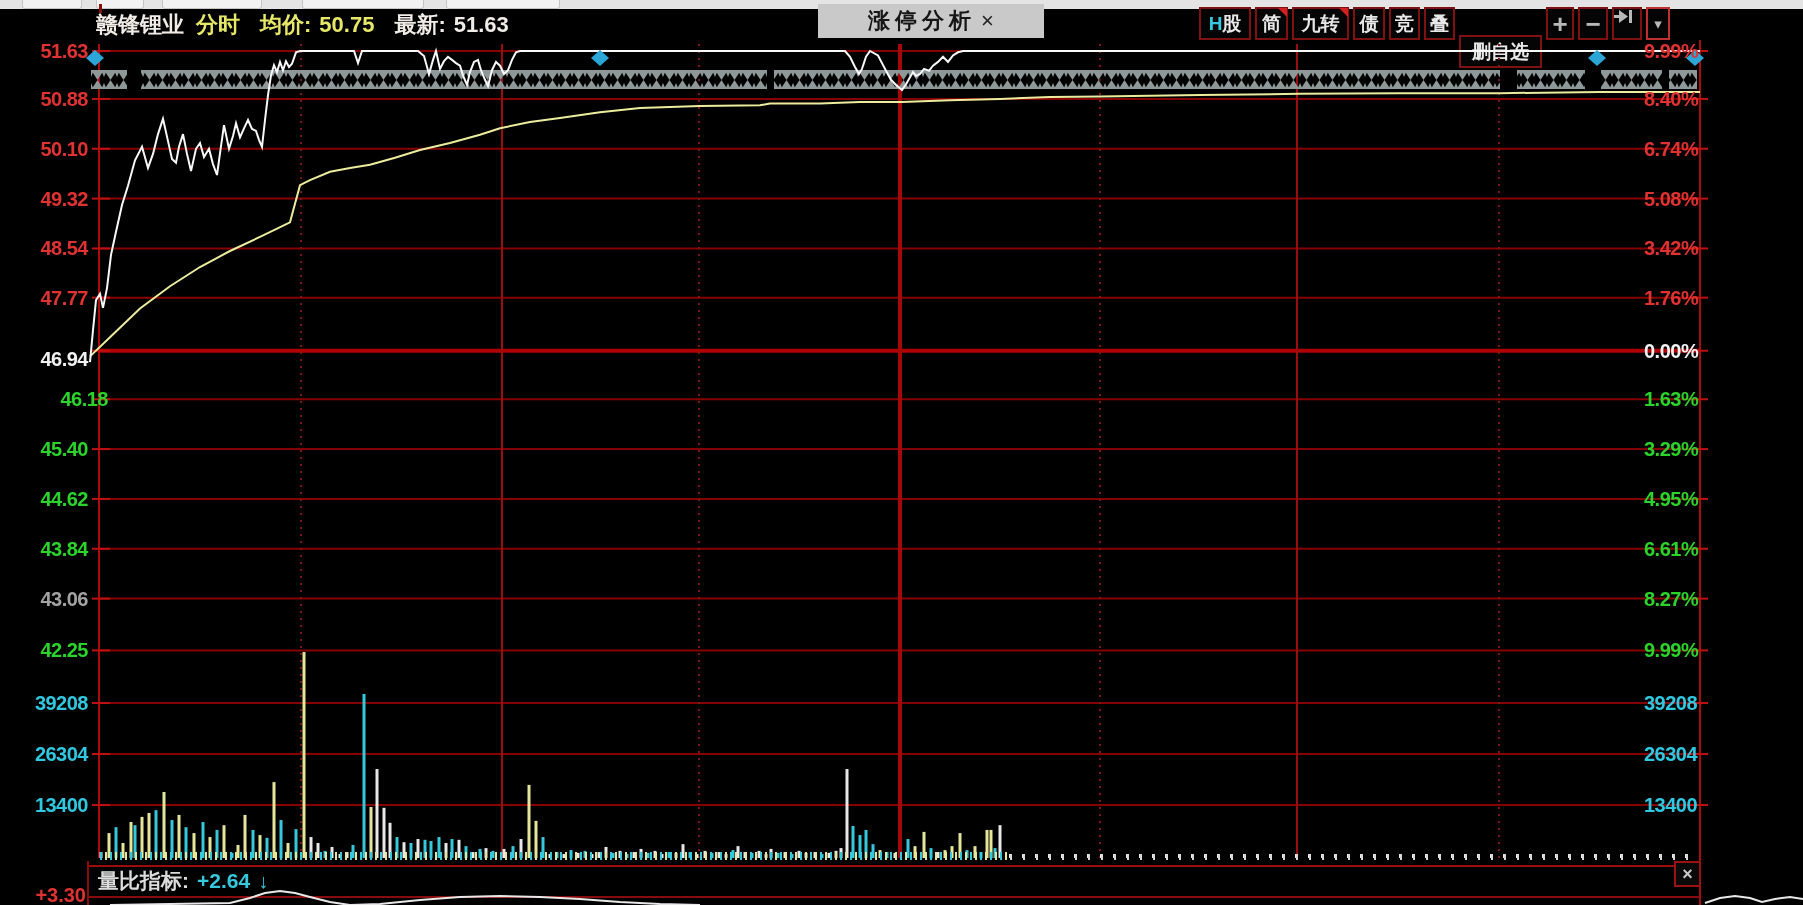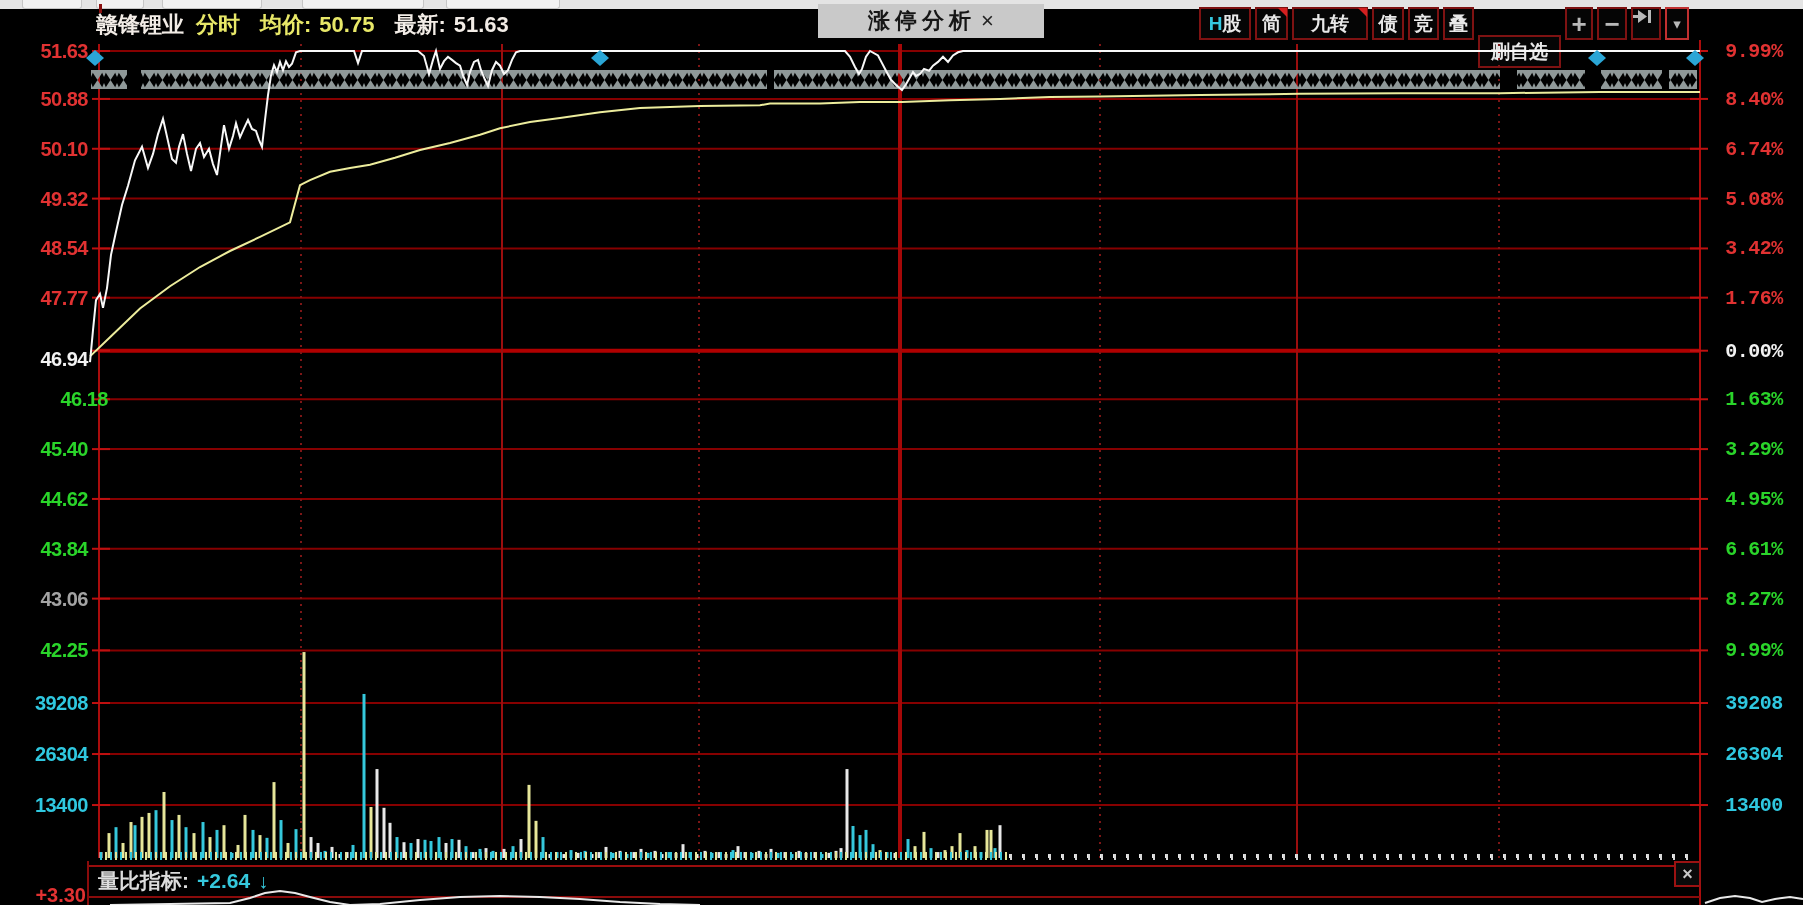--- a/index.html
+++ b/index.html
@@ -25,21 +25,21 @@
           color:#e8e8e8;font-size:19px;font-weight:700;display:flex;align-items:center;justify-content:center;
           white-space:nowrap;}
   .tb-btn .accent{color:#35c8e0;}
   .tb-btn .corner{position:absolute;top:-1px;right:-1px;width:0;height:0;
                   border-left:9px solid transparent;border-top:9px solid #d42020;}
   .tb-glyph{color:#b8b8b8;font-size:26px;font-weight:700;line-height:1;}
   
   .axis-label{position:absolute;font-size:20px;font-weight:700;letter-spacing:-0.5px;
               transform:translateY(-50%);white-space:nowrap;}
   .axis-left{left:0;width:88px;text-align:right;}
-  .axis-right{left:1706px;width:96px;text-align:center;font-family:Liberation Mono, monospace;}
+  .axis-right{left:1644px;width:96px;text-align:left;}
   
   #base-strip-a{position:absolute;left:100px;top:852px;width:910px;height:8px;
      background:repeating-linear-gradient(90deg,#35c8dc 0 2px,transparent 2px 5px,#e6e69a 5px 7px,transparent 7px 10px);}
   #base-strip-b{position:absolute;left:1010px;top:854px;width:688px;height:6px;
      background:repeating-linear-gradient(90deg,#d8d8d8 0 2px,transparent 2px 13px);}
   
   #ind-label{position:absolute;left:98px;top:868px;height:26px;display:flex;align-items:center;gap:8px;
              font-size:21px;font-weight:700;white-space:nowrap;}
   #ind-label .lab{color:#dcdcdc;}
   #ind-label .val{color:#35c8dc;}
@@ -77,21 +77,21 @@
   <div id="tab">
     <span>涨停分析</span>
     <span class="close">×</span>
   </div>
 
   <div id="toolbar">
       <div class="tb-btn" style="width: 52px;">
         <span><span class="accent">H</span>股</span>
       </div>
       <div class="tb-btn" style="width: 33px;">简<span class="corner"></span></div>
-      <div class="tb-btn" style="width: 76px;">九转<span class="corner"></span></div>
+      <div class="tb-btn" style="width: 57px;">九转<span class="corner"></span></div>
       <div class="tb-btn" style="width: 32px;">债</div>
       <div class="tb-btn" style="width: 31px;">竞</div>
       <div class="tb-btn" style="width: 31px;">叠</div>
       <div class="tb-btn" style="width: 83px; margin-top: 28px;">删自选</div>
       <div class="tb-btn" style="width: 28px;">
         <span class="tb-glyph">+</span>
       </div>
       <div class="tb-btn" style="width: 30px;">
         <span class="tb-glyph">−</span>
       </div>

